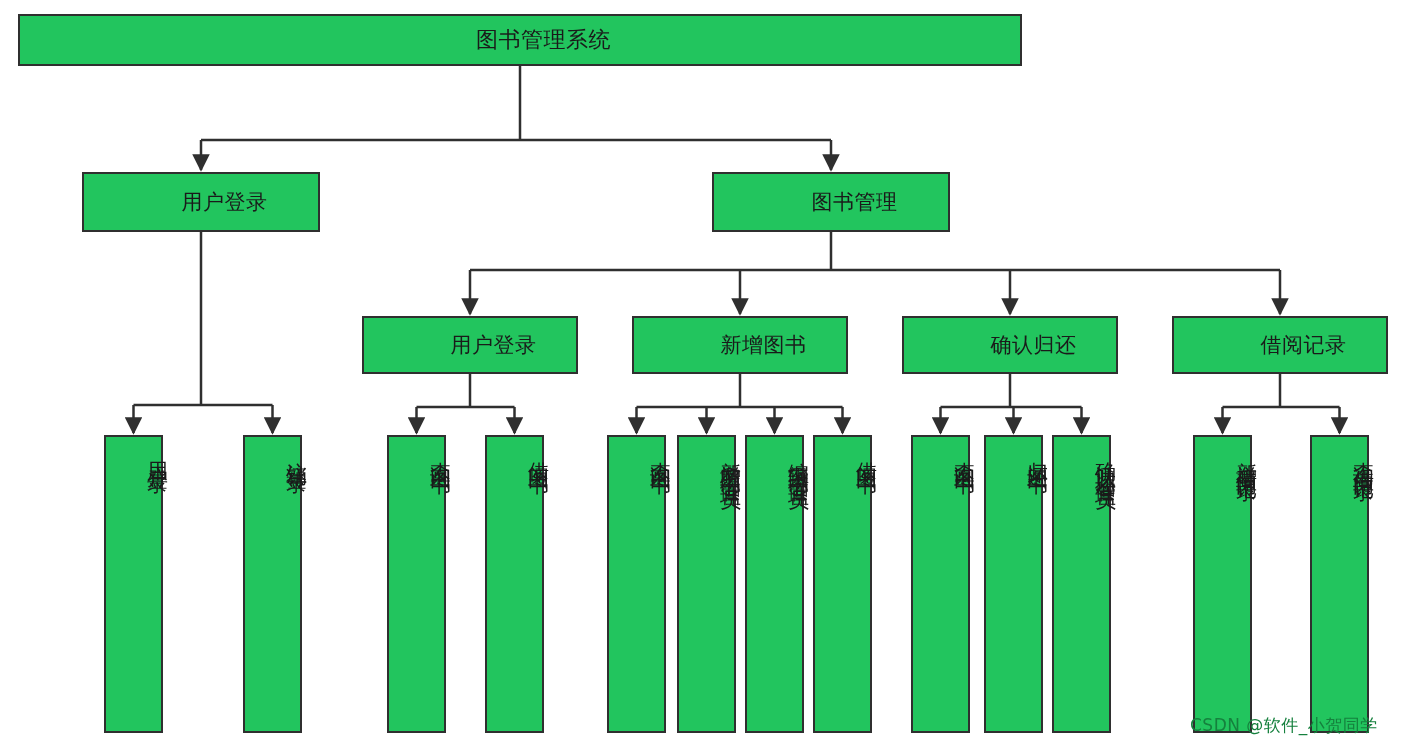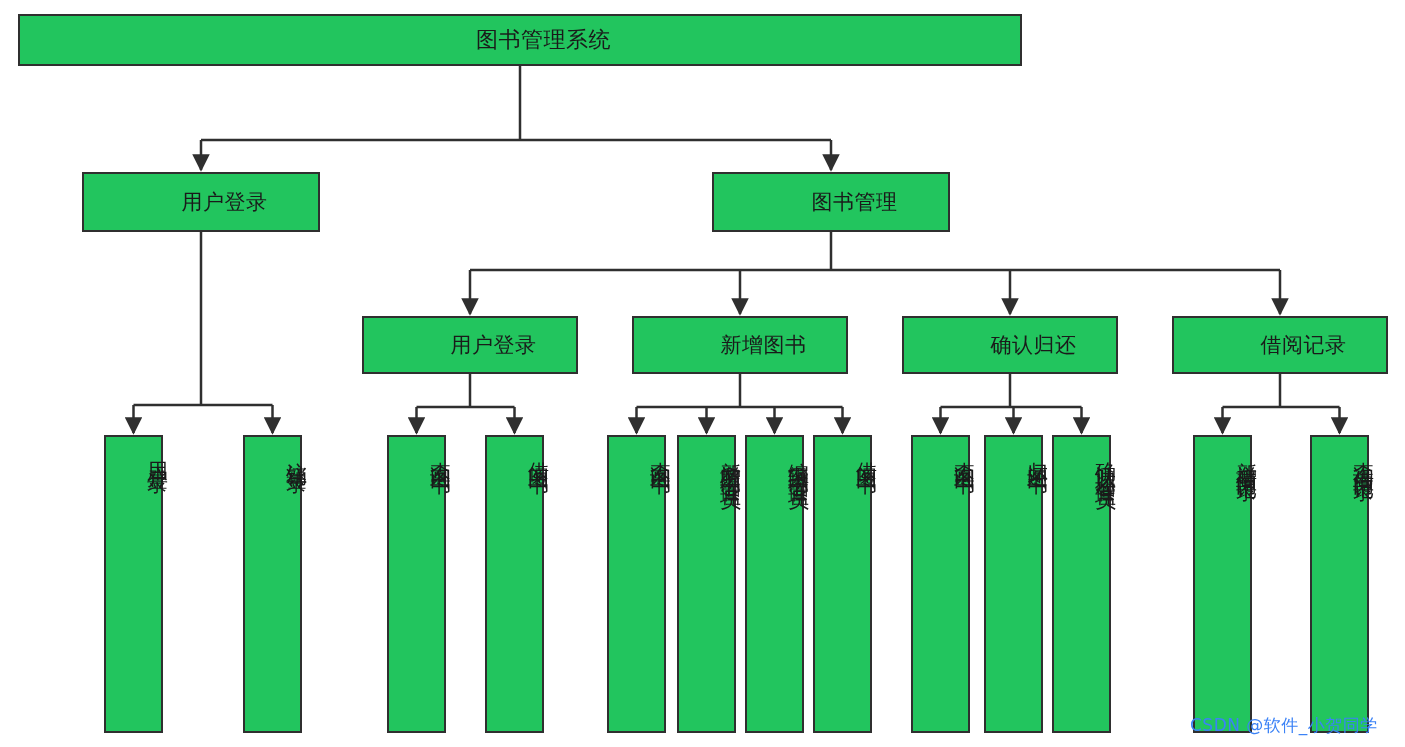--- a/index.html
+++ b/index.html
@@ -60,21 +60,21 @@
   .node.vert .label {
     writing-mode: vertical-rl;
     text-orientation: upright;
     font-size: 21px;
     line-height: 1;
     letter-spacing: 4px;
     white-space: nowrap;
   }
   .watermark {
     position: absolute;
-    color: #3b82f6;
+    color: #15803d;
     font-size: 17px;
     letter-spacing: 0.5px;
     white-space: nowrap;
     z-index: 5;
     font-family: "DejaVu Sans", "Liberation Sans", sans-serif;
   }
 </style>
 </head>
 <body>
 

